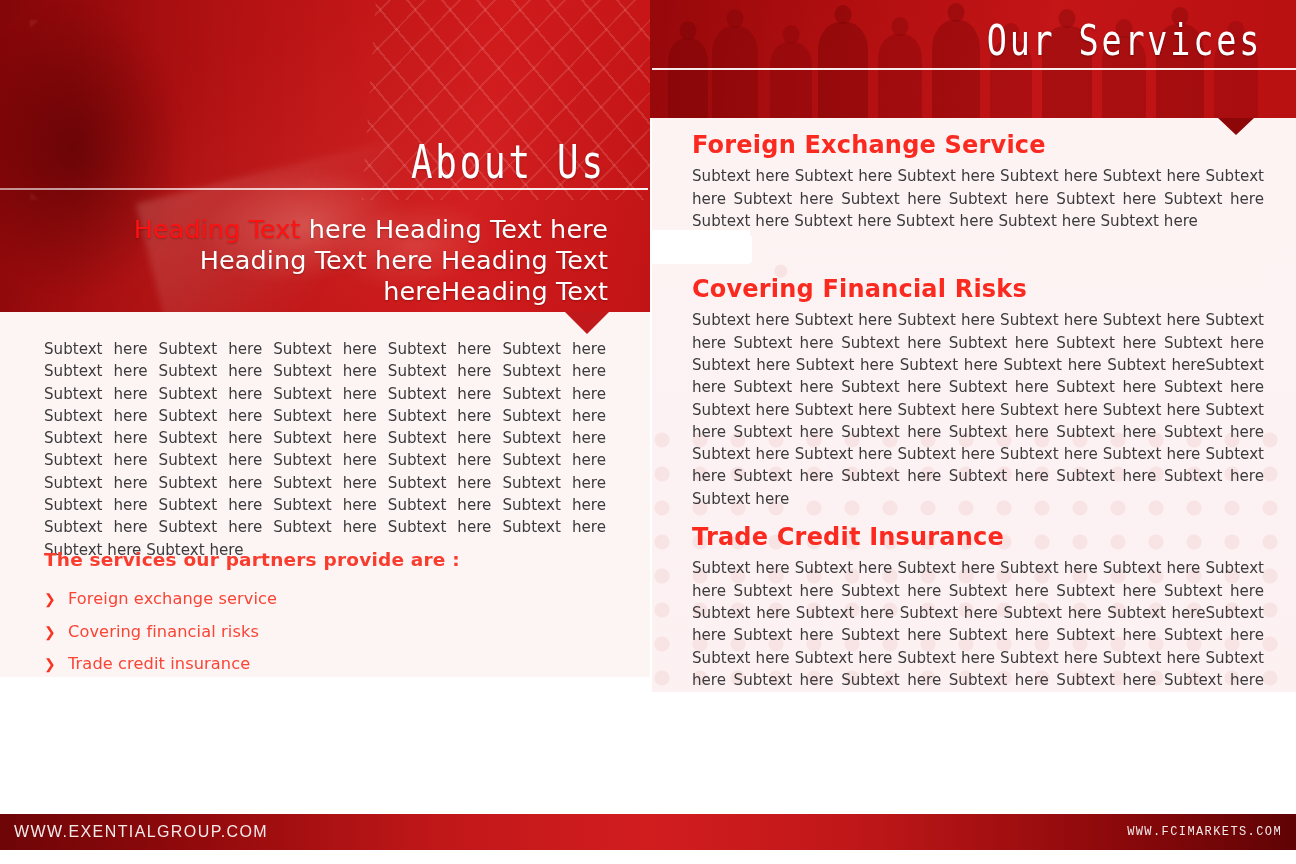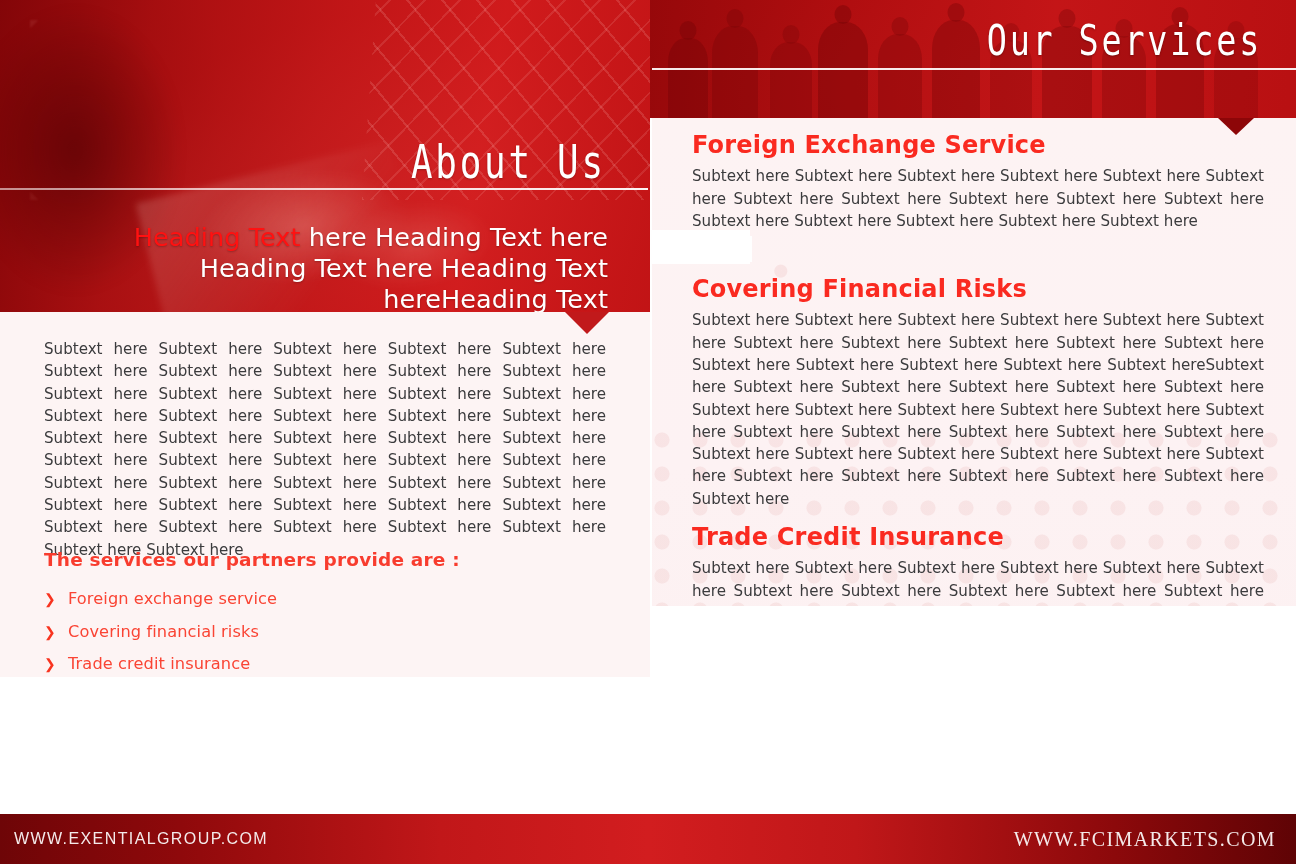--- a/index.html
+++ b/index.html
@@ -71,21 +71,20 @@
     text-shadow:0 1px 2px rgba(0,0,0,0.25);
     transform:scaleY(1.18) scaleX(0.92);
     transform-origin:right bottom;
   }
   .heading-block {
     position:absolute; right:42px; top:214px; width:560px;
     text-align:right;
     font-size:25.5px; line-height:1.22; color:#ffffff; font-weight:400;
     letter-spacing:0.1px;
     text-shadow:0 1px 2px rgba(0,0,0,0.25);
-    margin-top:8px;
   }
   .heading-accent { color:#ff1111; }
 
   .notch-left {
     position:absolute; left:565px; top:312px; width:0; height:0;
     border-left:22px solid transparent; border-right:22px solid transparent;
     border-top:22px solid #c1191b;
   }
 
   .left-body {
@@ -101,21 +100,21 @@
   .left-list li {
     position:relative; padding-left:24px; margin-bottom:10.6px;
     font-size:16.2px; color:#fa4434; line-height:22px; letter-spacing:0.1px;
   }
   .li-chev {
     position:absolute; left:0; top:0px;
     font-size:14px; font-weight:bold; color:#f8331f; line-height:22px;
   }
 
   
-  .right-col { position:absolute; left:650px; top:0; width:646px; height:606px; background:#ffffff; overflow:hidden; }
+  .right-col { position:absolute; left:650px; top:0; width:646px; height:692px; background:#ffffff; overflow:hidden; }
 
   .right-banner {
     position:absolute; left:0; top:0; width:646px; height:118px;
     background:
       linear-gradient(95deg, rgba(150,8,10,0.95) 0%, rgba(178,14,16,0.92) 30%, rgba(200,22,24,0.90) 62%, rgba(186,16,18,0.95) 100%),
       radial-gradient(ellipse 300px 120px at 30% 70%, rgba(255,170,160,0.14), rgba(255,255,255,0) 70%),
       #9d0c0e;
     overflow:hidden;
   }
   .silhouettes { position:absolute; inset:0; }
@@ -170,34 +169,34 @@
     font-size:24px; color:#fa2a20; font-weight:700; letter-spacing:0.2px;
     line-height:1.1; margin-bottom:7px;
   }
   .svc p {
     font-size:15.1px; line-height:22.3px; color:#3b3b3d;
     text-align:justify; hyphens:auto;
   }
 
   
   .footer {
-    position:absolute; left:0; top:814px; width:1296px; height:50px;
+    position:absolute; left:0; top:814px; width:1296px; height:36px;
     background:linear-gradient(90deg,
       #6e0507 0%, #8f090b 14%, #c11719 34%, #d21d1f 50%,
       #c01719 66%, #8c090b 86%, #5f0305 100%);
   }
   .footer-left {
     position:absolute; left:14px; top:50%; transform:translateY(-50%);
     font-family:"Liberation Sans", sans-serif;
     font-size:16px; color:#f4eaea; letter-spacing:1.4px;
   }
   .footer-right {
-    position:absolute; right:20px; top:50%; transform:translateY(-50%);
-    font-family:Liberation Serif, serif;
-    font-size:20px; color:#f4eaea; letter-spacing:1.4px;
+    position:absolute; right:14px; top:50%; transform:translateY(-50%);
+    font-family:Liberation Mono, monospace;
+    font-size:12px; color:#f4eaea; letter-spacing:1.4px;
   }
 </style>
 </head>
 <body>
 
 <div id="slide">
 
   <div class="left-col">
 
     <div class="left-banner">

